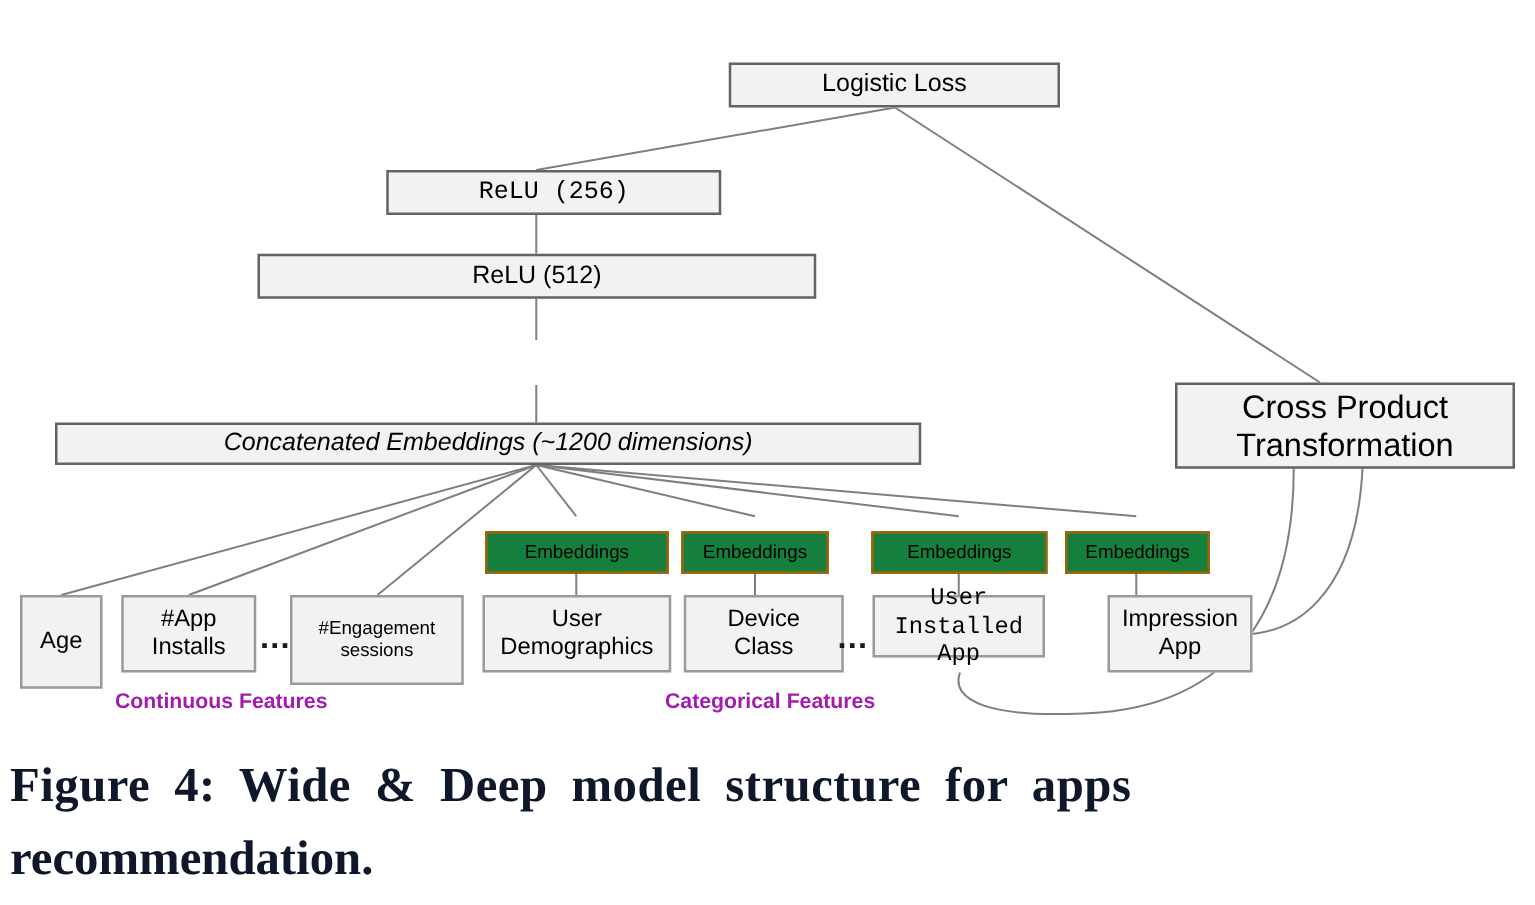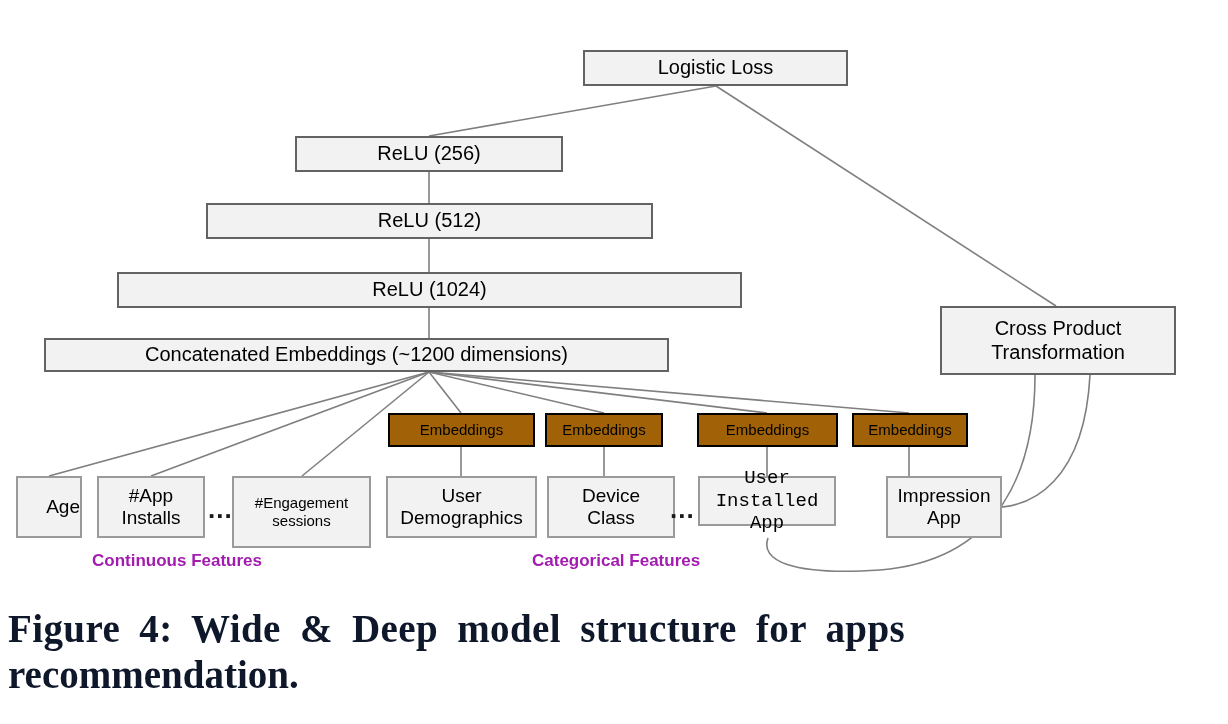--- a/index.html
+++ b/index.html
@@ -34,23 +34,24 @@
     color: #000000;
     background: #f2f2f2;
     border: 2px solid #636363;
     z-index: 3;
   }
   .node.light {
     background: #f2f2f2;
     border: 2px solid #9a9a9a;
   }
   .node.emb {
-    background: #a16207;
-    border: 2px solid #000000;
+    background: #15803d;
+    border: 2px solid #a16207;
     font-size: 15px;
+    margin-top: 12px;
   }
   .node .txt {
     display: block;
     white-space: pre-line;
   }
   .ellipsis {
     position: absolute;
     font-size: 26px;
     font-weight: 700;
     letter-spacing: 1px;
@@ -73,21 +74,21 @@
     width: 1205px;
     font-family: "Liberation Serif", serif;
     font-weight: 700;
     font-size: 39px;
     line-height: 1.18;
     color: #0f172a;
     text-align: justify;
     text-align-last: left;
   }
   .caption .line1 { display: block; letter-spacing: 0.4px; word-spacing: 9px; }
-  .caption .line2 { display: block; }
+  .caption .line2 { display: block; margin-top: 12px; }
 </style>
 </head>
 <body>
 
 <div id="page">
 
   <svg id="wiring" viewBox="0 0 1228 724" xmlns="http://www.w3.org/2000/svg">
     <g fill="none" stroke="#7f7f7f" stroke-width="1.6">
 
       <path d="M 716 86 L 429 136"></path>
@@ -114,55 +115,52 @@
 
       <path d="M 1035 375 C 1035 470, 1000 560, 880 570 C 790 576, 760 560, 768 538"></path>
       <path d="M 1090 375 C 1085 470, 1040 520, 966 505"></path>
     </g>
   </svg>
 
   <div class="node" style="left:583px; top:50px; width:265px; height:36px; font-size:20px;">
     <span class="txt">Logistic Loss</span>
   </div>
 
-  <div class="node" style="left:295px; top:136px; width:268px; height:36px; font-size:20px;">
+  <div class="node" style="left:309px; top:136px; width:268px; height:36px; font-size:20px;font-family:Liberation Mono, monospace;">
     <span class="txt">ReLU (256)</span>
   </div>
 
   <div class="node" style="left:206px; top:203px; width:447px; height:36px; font-size:20px;">
     <span class="txt">ReLU (512)</span>
   </div>
 
-  <div class="node" style="left:117px; top:272px; width:625px; height:36px; font-size:20px;">
-    <span class="txt">ReLU (1024)</span>
-  </div>
 
-  <div class="node" style="left:44px; top:338px; width:625px; height:34px; font-size:20px;">
+  <div class="node" style="left:44px; top:338px; width:693px; height:34px; font-size:20px;font-style:italic;">
     <span class="txt">Concatenated Embeddings (~1200 dimensions)</span>
   </div>
 
-  <div class="node" style="left:940px; top:306px; width:236px; height:69px; font-size:20px;justify-content:center;">
+  <div class="node" style="left:940px; top:306px; width:272px; height:69px; font-size:26px;justify-content:center;">
     <span class="txt">Cross Product
 Transformation</span>
   </div>
 
   <div class="node emb" style="left:388px; top:413px; width:147px; height:34px;">
     <span class="txt">Embeddings</span>
   </div>
   <div class="node emb" style="left:545px; top:413px; width:118px; height:34px;">
     <span class="txt">Embeddings</span>
   </div>
   <div class="node emb" style="left:697px; top:413px; width:141px; height:34px;">
     <span class="txt">Embeddings</span>
   </div>
   <div class="node emb" style="left:852px; top:413px; width:116px; height:34px;">
     <span class="txt">Embeddings</span>
   </div>
 
-  <div class="node light" style="left:16px; top:476px; width:66px; height:62px; font-size:19px;justify-content:flex-end;">
+  <div class="node light" style="left:16px; top:476px; width:66px; height:75px; font-size:19px;">
     <span class="txt">Age</span>
   </div>
   <div class="node light" style="left:97px; top:476px; width:108px; height:62px; font-size:19px;">
     <span class="txt">#App
 Installs</span>
   </div>
   <div class="ellipsis" style="left:208px; top:496px;">...</div>
   <div class="node light" style="left:232px; top:476px; width:139px; height:72px; font-size:15px;">
     <span class="txt">#Engagement
 sessions</span>

